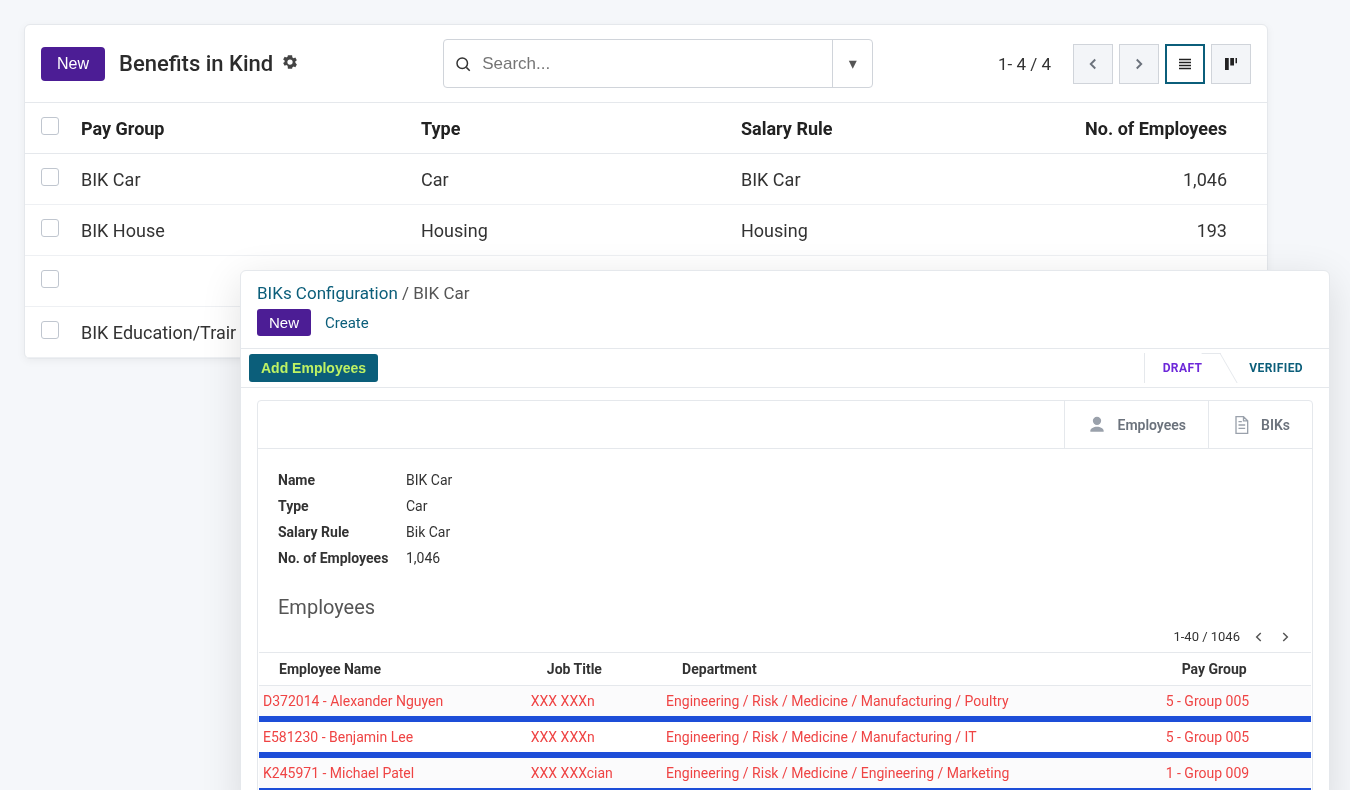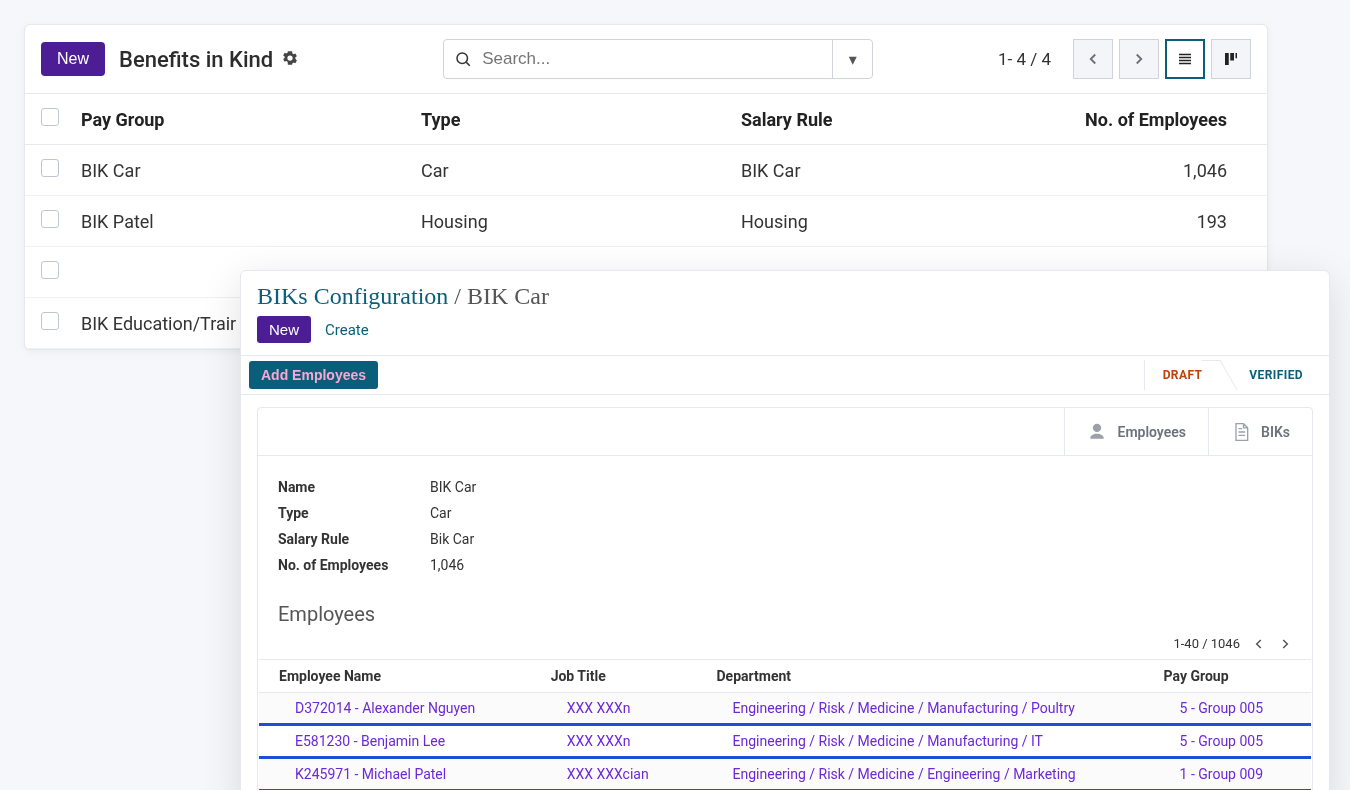--- a/index.html
+++ b/index.html
@@ -46,21 +46,21 @@
     align-items: center;
     gap: 8px;
   }
   .gear-icon svg { width: 18px; height: 18px; fill: #444; }
   .search-wrap {
     margin-left: 130px;
     display: flex;
     align-items: center;
     border: 1px solid #d0d4da;
     border-radius: 4px;
-    height: 40px;
+    height: 49px;
     width: 430px;
     justify-content: flex-end;
   }
   .search-wrap .mag {
     padding: 0 10px;
     color: #555;
     display: flex;
     align-items: center;
   }
   .search-wrap input {
@@ -146,22 +146,21 @@
     left: 240px;
     top: 270px;
     width: 1090px;
     background: #fff;
     border: 1px solid #e5e8ec;
     border-radius: 6px;
     box-shadow: 0 10px 40px rgba(0,0,0,0.12);
   }
   .w2-bc {
     padding: 12px 16px 6px 16px;
-    font-size: 24px;
-    font-family: Liberation Serif, serif;
+    font-size: 17px;
   }
   .w2-bc .link { color: #0b5e7a; }
   .w2-bc .sep { color: #555; }
   .w2-bc .here { color: #555; }
   .w2-sub {
     display: flex;
     align-items: center;
     gap: 14px;
     padding: 0 16px 12px 16px;
   }
@@ -169,39 +168,39 @@
   .link-action { color: #0b5e7a; font-size: 15px; cursor: pointer; }
   .w2-bar {
     border-top: 1px solid #e5e8ec;
     border-bottom: 1px solid #e5e8ec;
     display: flex;
     align-items: stretch;
     padding: 4px 8px;
   }
   .btn-add {
     background: #0b5e7a;
-    color: #f9a8d4;
+    color: #bef264;
     border: none;
     padding: 6px 12px;
     font-size: 14px;
     font-weight: 600;
     border-radius: 3px;
     cursor: pointer;
     align-self: center;
   }
   .status-strip {
     margin-left: auto;
     display: flex;
     align-items: center;
   }
   .status-cell {
     padding: 8px 18px;
     font-size: 12px;
     font-weight: 700;
-    color: #c2410c;
+    color: #6d28d9;
     letter-spacing: 0.4px;
     border-left: 1px solid #e5e8ec;
     position: relative;
     background: #fff;
   }
   .status-cell.draft::after {
     content: "";
     position: absolute;
     right: -9px;
     top: 0;
@@ -244,21 +243,21 @@
   }
   .ctab svg { width: 20px; height: 20px; fill: #9aa1ab; }
   .fields {
     padding: 18px 20px 10px 20px;
   }
   .frow {
     display: flex;
     font-size: 14px;
     padding: 5px 0;
   }
-  .flabel { width: 152px; color: #333; font-weight: 700; }
+  .flabel { width: 128px; color: #333; font-weight: 700; }
   .fval { color: #333; }
   .section-h {
     font-size: 20px;
     color: #555;
     padding: 14px 20px 6px 20px;
   }
   .inner-pager {
     display: flex;
     justify-content: flex-end;
     align-items: center;
@@ -277,23 +276,23 @@
   .inner-table th {
     text-align: left;
     font-weight: 700;
     color: #333;
     padding: 8px 20px;
     border-top: 1px solid #e5e8ec;
     border-bottom: 1px solid #e5e8ec;
     background: #fff;
   }
   .inner-table td {
-    padding: 7px 36px;
-    border-bottom: 3px solid #1d4ed8;
-    color: #6d28d9;
+    padding: 7px 4px;
+    border-bottom: 6px solid #1d4ed8;
+    color: #ef4444;
   }
   .inner-table tr:nth-child(odd) td {
     background: #fbfbfc;
   }
 </style>
 </head>
 <body>
 
 <div class="window1">
   <div class="w1-toolbar">
@@ -356,21 +355,21 @@
   <div id="w1-body">
       <div class="w1-row">
         <div class="col-ck"><span class="ck"></span></div>
         <div class="col-pg">BIK Car</div>
         <div class="col-ty">Car</div>
         <div class="col-sr">BIK Car</div>
         <div class="col-ne">1,046</div>
       </div>
       <div class="w1-row">
         <div class="col-ck"><span class="ck"></span></div>
-        <div class="col-pg">BIK Patel</div>
+        <div class="col-pg">BIK House</div>
         <div class="col-ty">Housing</div>
         <div class="col-sr">Housing</div>
         <div class="col-ne">193</div>
       </div>
       <div class="w1-row">
         <div class="col-ck"><span class="ck"></span></div>
         <div class="col-ty"></div>
         <div class="col-sr"></div>
         <div class="col-ne"></div>
       </div>

